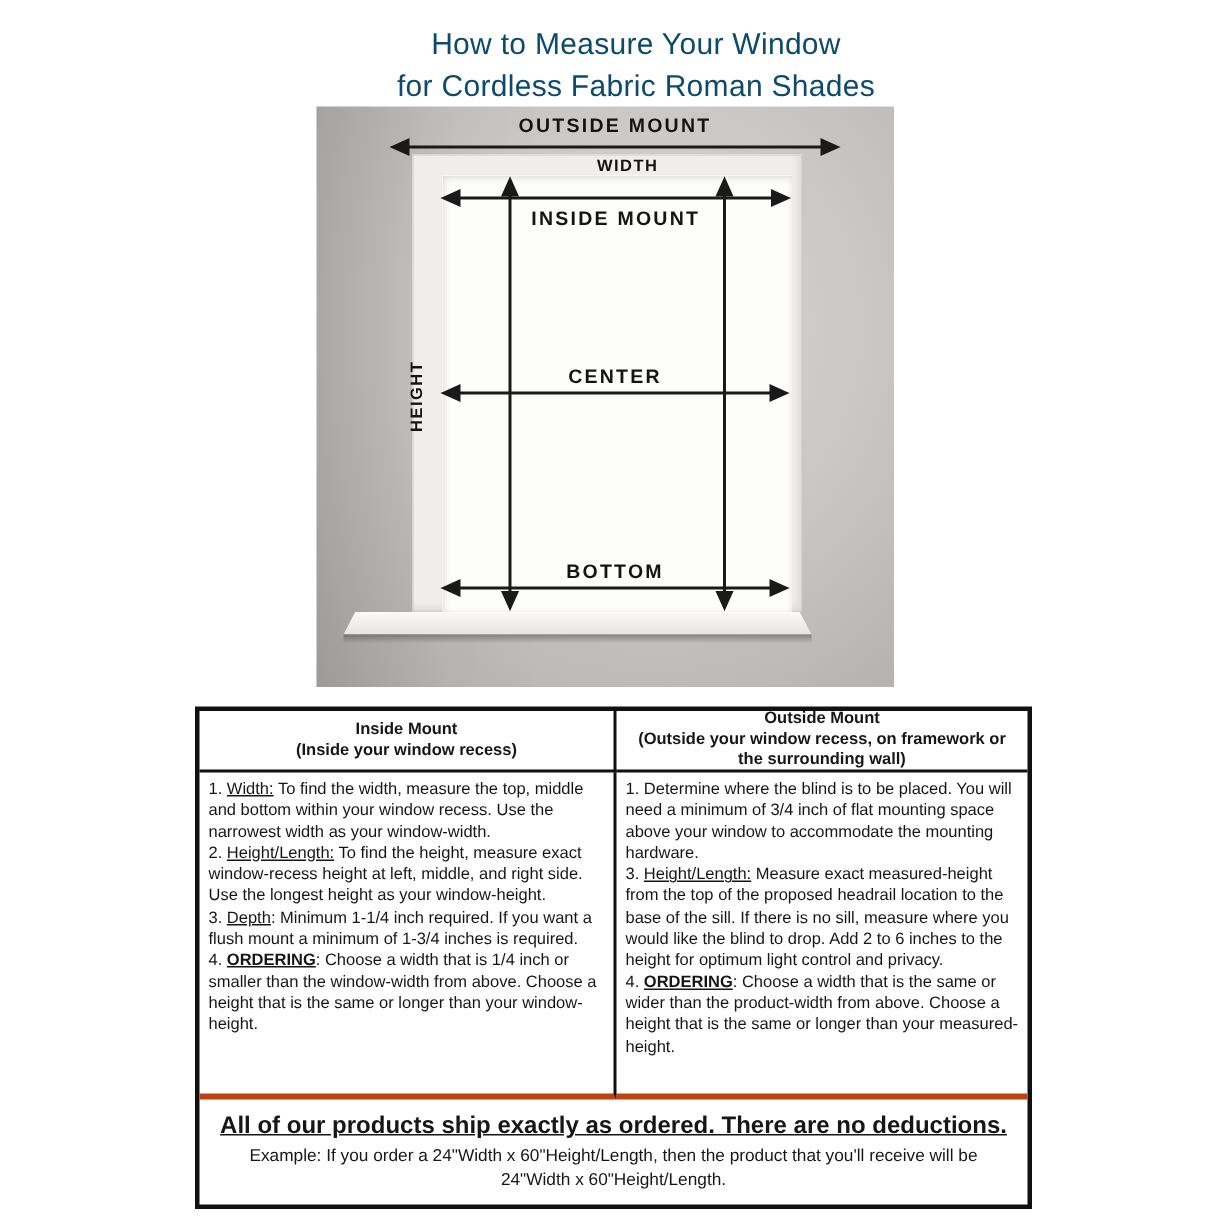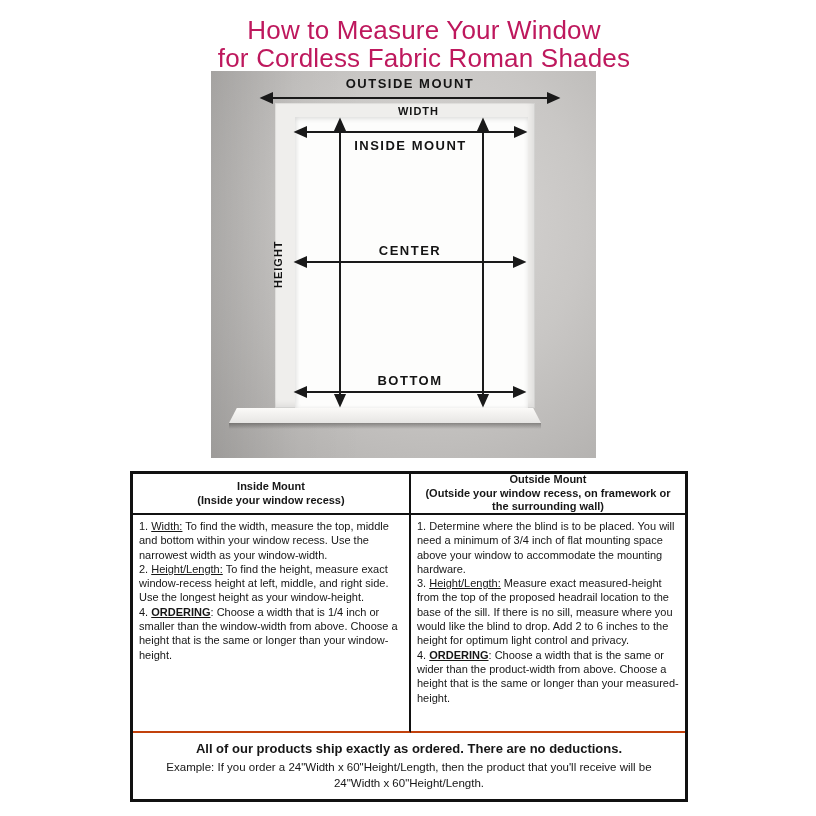--- a/index.html
+++ b/index.html
@@ -1,21 +1,21 @@
 <!DOCTYPE html>
 <html><head>
 <meta charset="utf-8">
 <style>
   html,body{margin:0;padding:0;background:#ffffff;}
   .canvas{position:relative;width:816px;height:816px;background:#ffffff;overflow:hidden;
           font-family:"Liberation Sans", sans-serif;color:#1b1b1b;}
 
   
   .title-wrap{position:absolute;top:16px;left:0;width:816px;text-align:center;}
-  .title-line{font-size:26px;line-height:28px;color:#be185d;letter-spacing:.2px;margin-left:32px;}
+  .title-line{font-size:20px;line-height:28px;color:#0c4a6e;letter-spacing:.2px;margin-left:32px;}
 
   
   .photo{position:absolute;left:211px;top:71px;width:385px;height:387px;
          background:
            linear-gradient(90deg, rgba(0,0,0,0.10), rgba(0,0,0,0.02) 22%, rgba(0,0,0,0) 40%),
            radial-gradient(ellipse at 58% 38%, #d9d7d5 0%, #c9c7c5 48%, #aeacaa 100%);
          overflow:hidden;}
   .frame{position:absolute;left:64px;top:32px;width:260px;height:305px;
          background:#efeeec;
          box-shadow: inset 0 0 0 1px rgba(0,0,0,0.06), inset -3px -3px 6px rgba(0,0,0,0.08);}
@@ -40,27 +40,27 @@
   .tbl{position:absolute;left:130px;top:471px;width:558px;
        border:3px solid #111111;display:grid;
        grid-template-columns:278px 1fr;
        grid-template-rows:41px 218px auto;
        background:#ffffff;box-sizing:border-box;}
   .cell{box-sizing:border-box;font-size:11px;line-height:1.3;color:#161616;}
   .hdr{border-bottom:2px solid #111111;display:flex;flex-direction:column;
        justify-content:center;text-align:center;font-weight:bold;
        font-size:11px;line-height:1.25;padding:2px 8px;}
   .left-col{border-right:2px solid #111111;}
-  .bodycell{border-bottom:2px solid #c2410c;padding:4px 6px 19px 6px;}
+  .bodycell{border-bottom:4px solid #c2410c;padding:4px 6px 19px 6px;}
   .para{margin:0;}
   .para.gap{min-height:13px;}
   .b{font-weight:bold;}
   .u{text-decoration:underline;}
   .footer{grid-column:1 / span 2;text-align:center;padding:7px 10px 8px 10px;}
-  .footer-line1{font-weight:bold;font-size:13px;line-height:1.35;}
+  .footer-line1{font-weight:bold;font-size:16px;line-height:1.35;text-decoration:underline;}
   .footer-line2{font-size:11.5px;line-height:1.4;max-width:540px;margin:1px auto 0 auto;}
 </style>
 </head>
 <body>
 
 <div class="canvas">
 
   <div class="title-wrap">
     <div class="title-line">How to Measure Your Window</div>
     <div class="title-line">for Cordless Fabric Roman Shades</div>
@@ -114,20 +114,21 @@
       <div>(Inside your window recess)</div>
     </div>
     <div class="cell hdr">
       <div>Outside Mount</div>
       <div>(Outside your window recess, on framework or the surrounding wall)</div>
     </div>
 
     <div class="cell bodycell left-col">
         <div class="para"><span>1. </span><span class="u">Width:</span><span> To find the width, measure the top, middle and bottom within your window recess. Use the narrowest width as your window-width.</span></div>
         <div class="para"><span>2. </span><span class="u">Height/Length:</span><span> To find the height, measure exact window-recess height at left, middle, and right side. Use the longest height as your window-height.</span></div>
+        <div class="para"><span>3. </span><span class="u">Depth</span><span>: Minimum 1-1/4 inch required. If you want a flush mount a minimum of 1-3/4 inches is required.</span></div>
         <div class="para"><span>4. </span><span class="b u">ORDERING</span><span>: Choose a width that is 1/4 inch or smaller than the window-width from above. Choose a height that is the same or longer than your window-height.</span></div>
         <div class="para gap"></div>
       </div>
     <div class="cell bodycell">
         <div class="para"><span>1. Determine where the blind is to be placed. You will need a minimum of 3/4 inch of flat mounting space above your window to accommodate the mounting hardware.</span></div>
         <div class="para"><span>3. </span><span class="u">Height/Length:</span><span> Measure exact measured-height from the top of the proposed headrail location to the base of the sill. If there is no sill, measure where you would like the blind to drop. Add 2 to 6 inches to the height for optimum light control and privacy.</span></div>
         <div class="para"><span>4. </span><span class="b u">ORDERING</span><span>: Choose a width that is the same or wider than the product-width from above. Choose a height that is the same or longer than your measured-height.</span></div>
       </div>
 
     <div class="cell footer">

